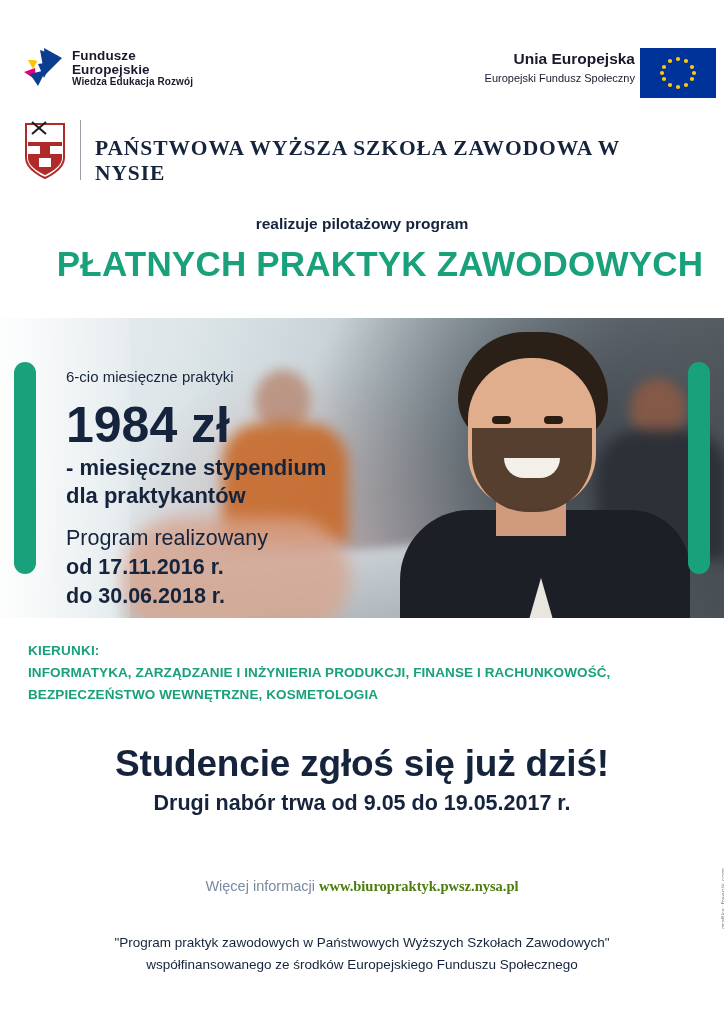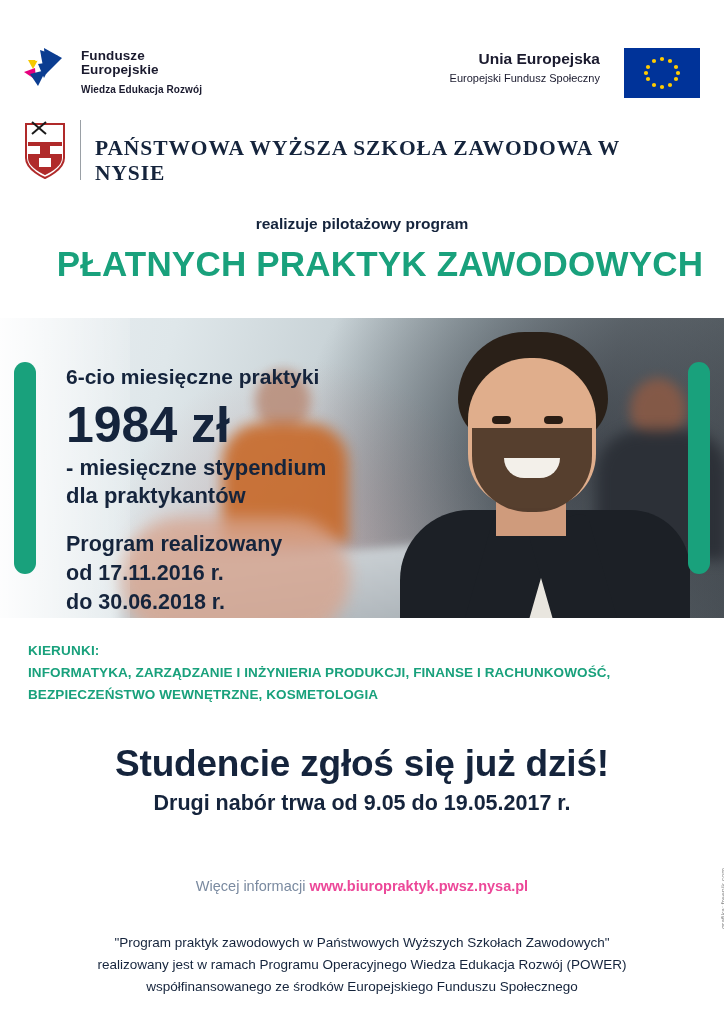--- a/index.html
+++ b/index.html
@@ -16,38 +16,38 @@
   }
 
   
   .logobar {
     position: absolute;
     top: 22px; left: 0; width: 724px; height: 82px;
     display: flex; align-items: flex-start;
   }
   .fe-logo {
     position: absolute; left: 22px; top: 26px;
-    display: flex; align-items: flex-start; gap: 13px;
+    display: flex; align-items: flex-start; gap: 4px;
   }
   .fe-mark {
     width: 46px; height: 46px; position: relative;
     background: #ffffff;
   }
   .fe-mark svg { display: block; }
   .fe-text {
     font-size: 13.5px; line-height: 13.5px; font-weight: bold;
     color: #1a1a2e; letter-spacing: .1px; padding-top: 1px;
   }
   .fe-text .sub {
     font-size: 10px; font-weight: bold; line-height: 12px;
-    margin-top: 8px; color: #1a1a2e;
+    margin-top: 0; color: #1a1a2e;
   }
   .ue-logo {
-    position: absolute; right: 24px; top: 26px;
-    display: flex; align-items: flex-start; gap: 24px;
+    position: absolute; right: 8px; top: 26px;
+    display: flex; align-items: flex-start; gap: 5px;
   }
   .ue-text { text-align: right; padding-top: 2px; }
   .ue-text .t1 {
     font-size: 15.5px; font-weight: bold; color: #1a1a2e; line-height: 18px;
   }
   .ue-text .t2 {
     font-size: 11px; color: #1a1a2e; line-height: 14px; margin-top: 3px;
   }
   .ue-flag {
     width: 76px; height: 50px; background: #003399; position: relative;
@@ -158,25 +158,25 @@
   }
   .green-tab-l {
     position: absolute; left: 14px; top: 44px; width: 22px; height: 212px;
     background: #19a17c; border-radius: 11px;
   }
   .green-tab-r {
     position: absolute; right: 14px; top: 44px; width: 22px; height: 212px;
     background: #19a17c; border-radius: 11px;
   }
   .band-text { position: absolute; left: 66px; top: 44px; color: #15243c; }
-  .bt-1 { font-size: 21px; font-weight: bold; line-height: 30px; }
+  .bt-1 { font-size: 15px; font-weight: normal; line-height: 30px; }
   .bt-amount { font-size: 50px; font-weight: bold; line-height: 58px; margin-top: 4px; }
   .bt-2 { font-size: 22px; font-weight: bold; line-height: 28px; }
   .bt-3 { font-size: 22px; font-weight: bold; line-height: 28px; }
-  .bt-4 { font-size: 21.5px; font-weight: bold; line-height: 29px; margin-top: 20px; }
+  .bt-4 { font-size: 21.5px; font-weight: normal; line-height: 29px; margin-top: 14px; }
   .bt-5 { font-size: 21.5px; font-weight: bold; line-height: 29px; }
   .bt-6 { font-size: 21.5px; font-weight: bold; line-height: 29px; }
 
   
   .kier {
     position: absolute; top: 640px; left: 28px; width: 680px;
     color: #19a17c; font-weight: bold;
   }
   .kier .k-title { font-size: 13.5px; line-height: 22px; letter-spacing: .2px; }
   .kier .k-line { font-size: 13.5px; line-height: 22px; letter-spacing: .1px; }
@@ -187,21 +187,21 @@
     color: #15243c;
   }
   .cta .c1 { font-size: 37px; font-weight: bold; line-height: 44px; letter-spacing: -.2px; }
   .cta .c2 { font-size: 21.5px; font-weight: bold; line-height: 30px; margin-top: 2px; }
 
   
   .moreinfo {
     position: absolute; top: 878px; width: 724px; text-align: center;
     font-size: 14.5px; color: #7a8aa0;
   }
-  .moreinfo .url { color: #ec4899; font-weight: bold; }
+  .moreinfo .url { color: #4d7c0f; font-weight: bold; font-family: Liberation Serif, serif; }
 
   
   .footer {
     position: absolute; top: 932px; width: 724px; text-align: center;
     color: #15243c; font-size: 13.5px; line-height: 22px;
   }
 
   .credit {
     position: absolute; right: 4px; top: 868px;
     font-size: 7px; color: #8a8a8a;
@@ -335,18 +335,17 @@
     <div class="c2">Drugi nabór trwa od 9.05 do 19.05.2017 r.</div>
   </div>
 
   <div class="moreinfo">
     <span>Więcej informacji</span>
     <span class="url">www.biuropraktyk.pwsz.nysa.pl</span>
   </div>
 
   <div class="footer">
     <div>"Program praktyk zawodowych w Państwowych Wyższych Szkołach Zawodowych"</div>
-    <div>realizowany jest w ramach Programu Operacyjnego Wiedza Edukacja Rozwój (POWER)</div>
     <div>współfinansowanego ze środków Europejskiego Funduszu Społecznego</div>
   </div>
 
   <div class="credit">grafika: freepik.com</div>
 </div>
 
 </body></html>

